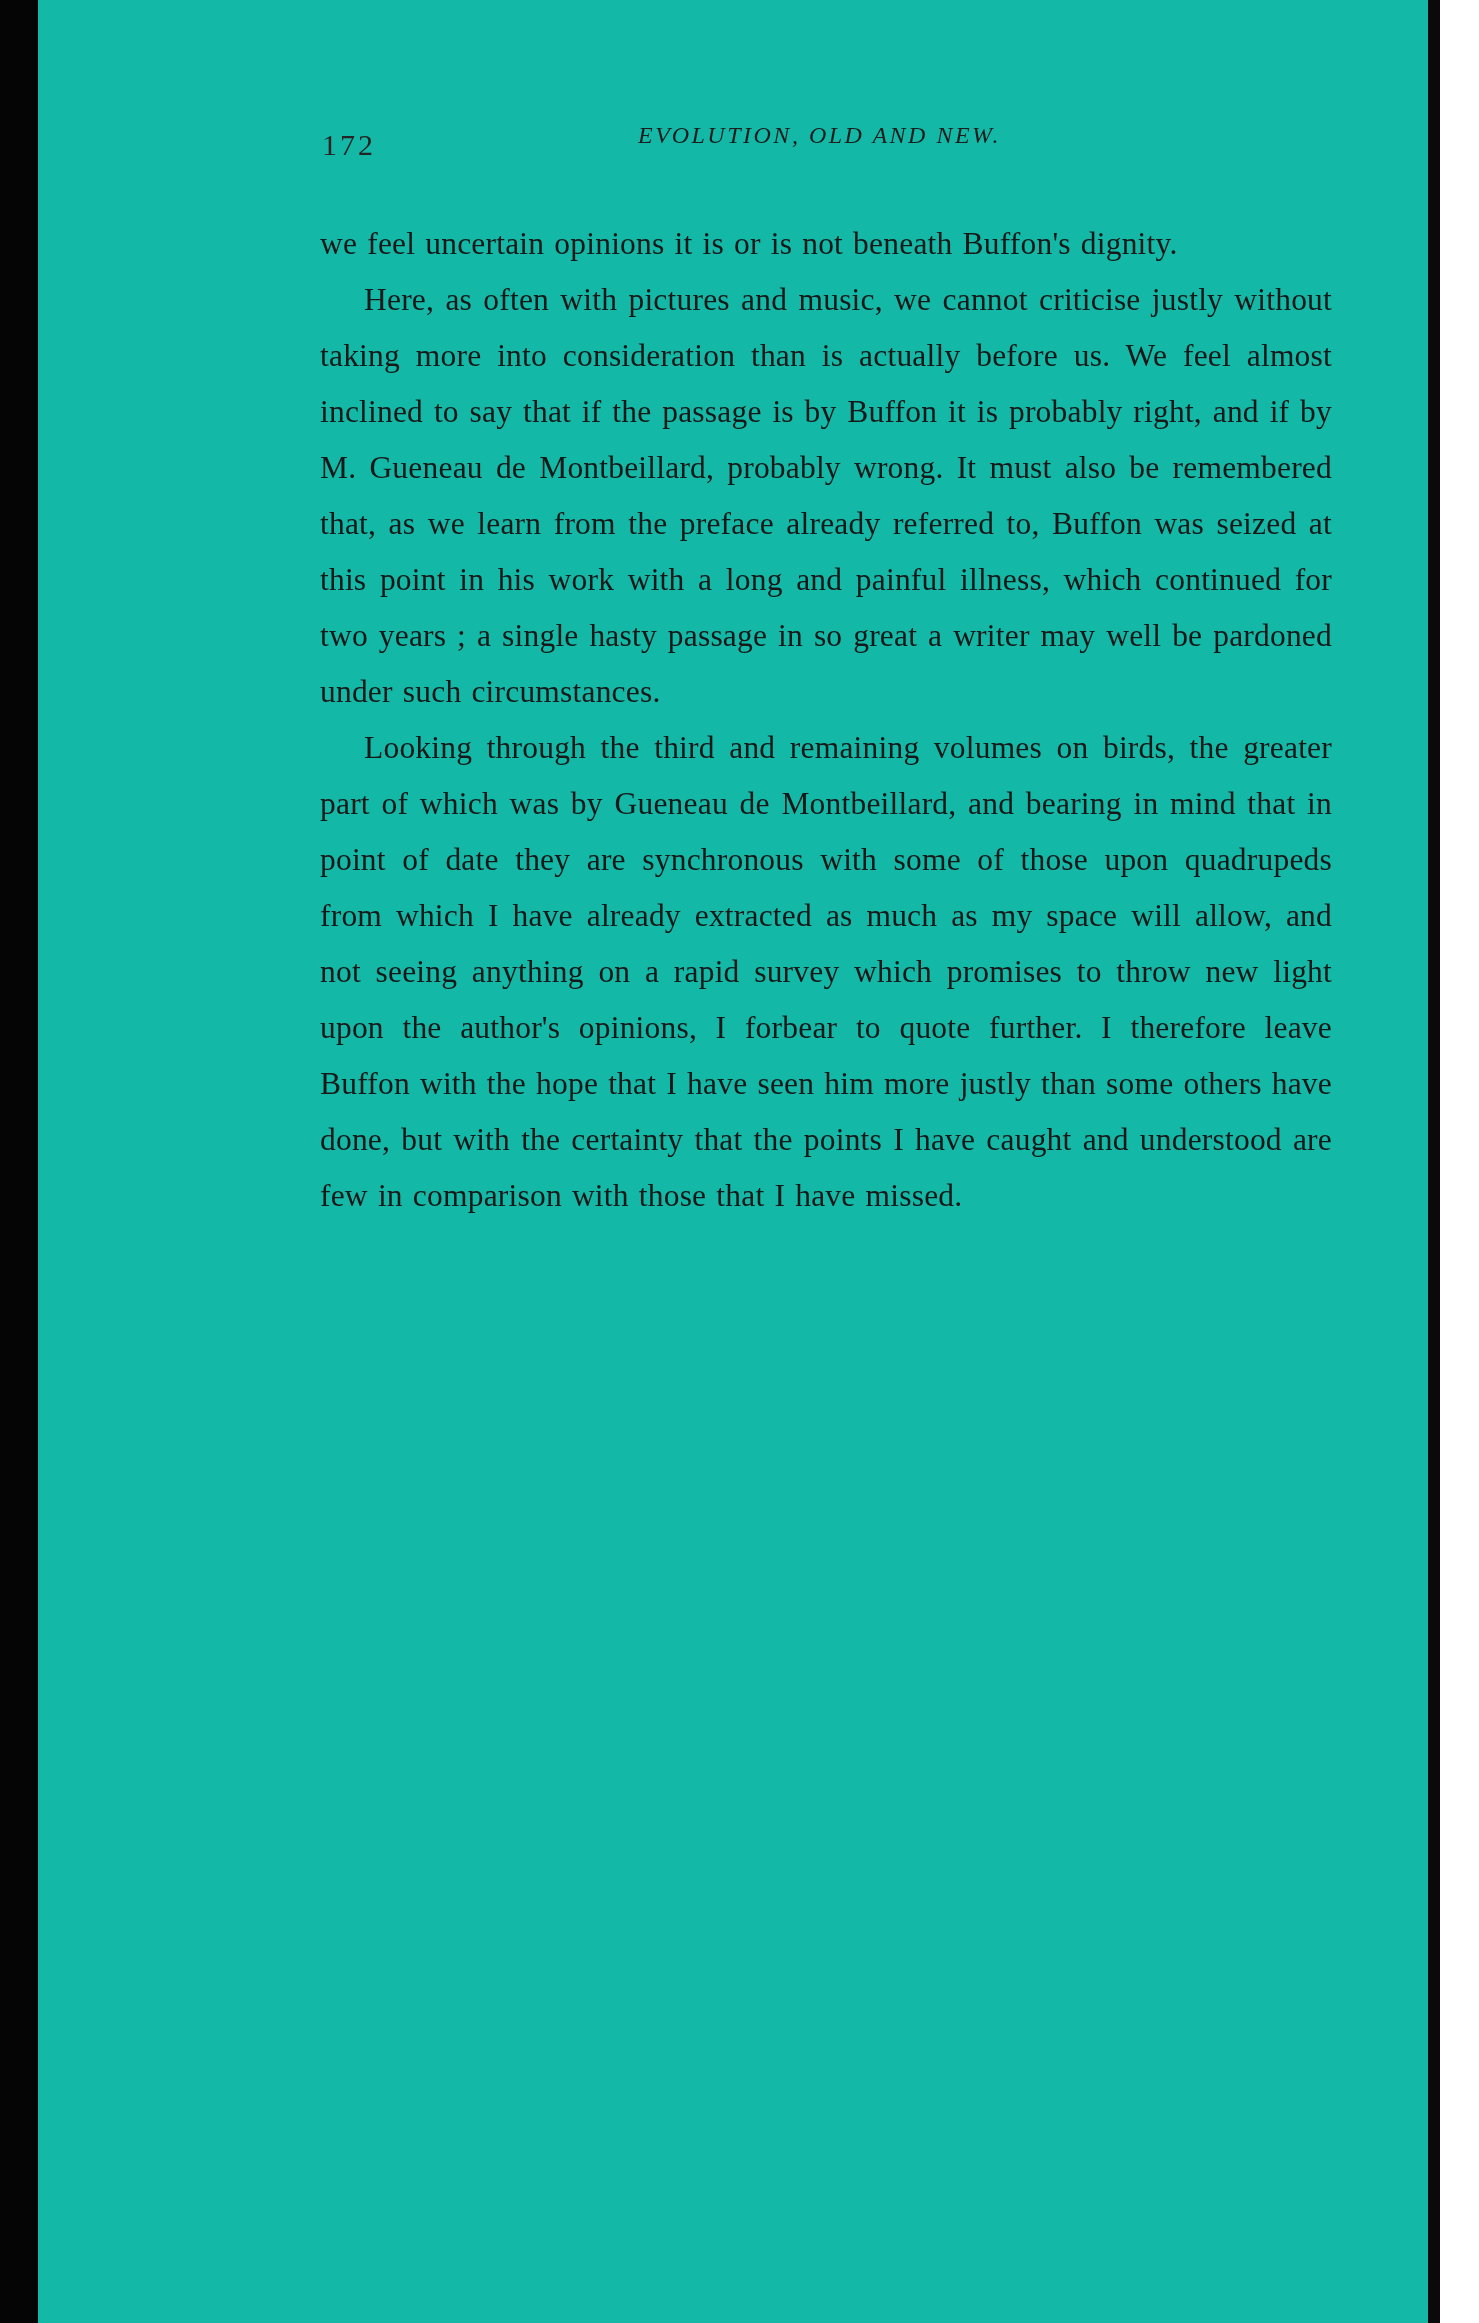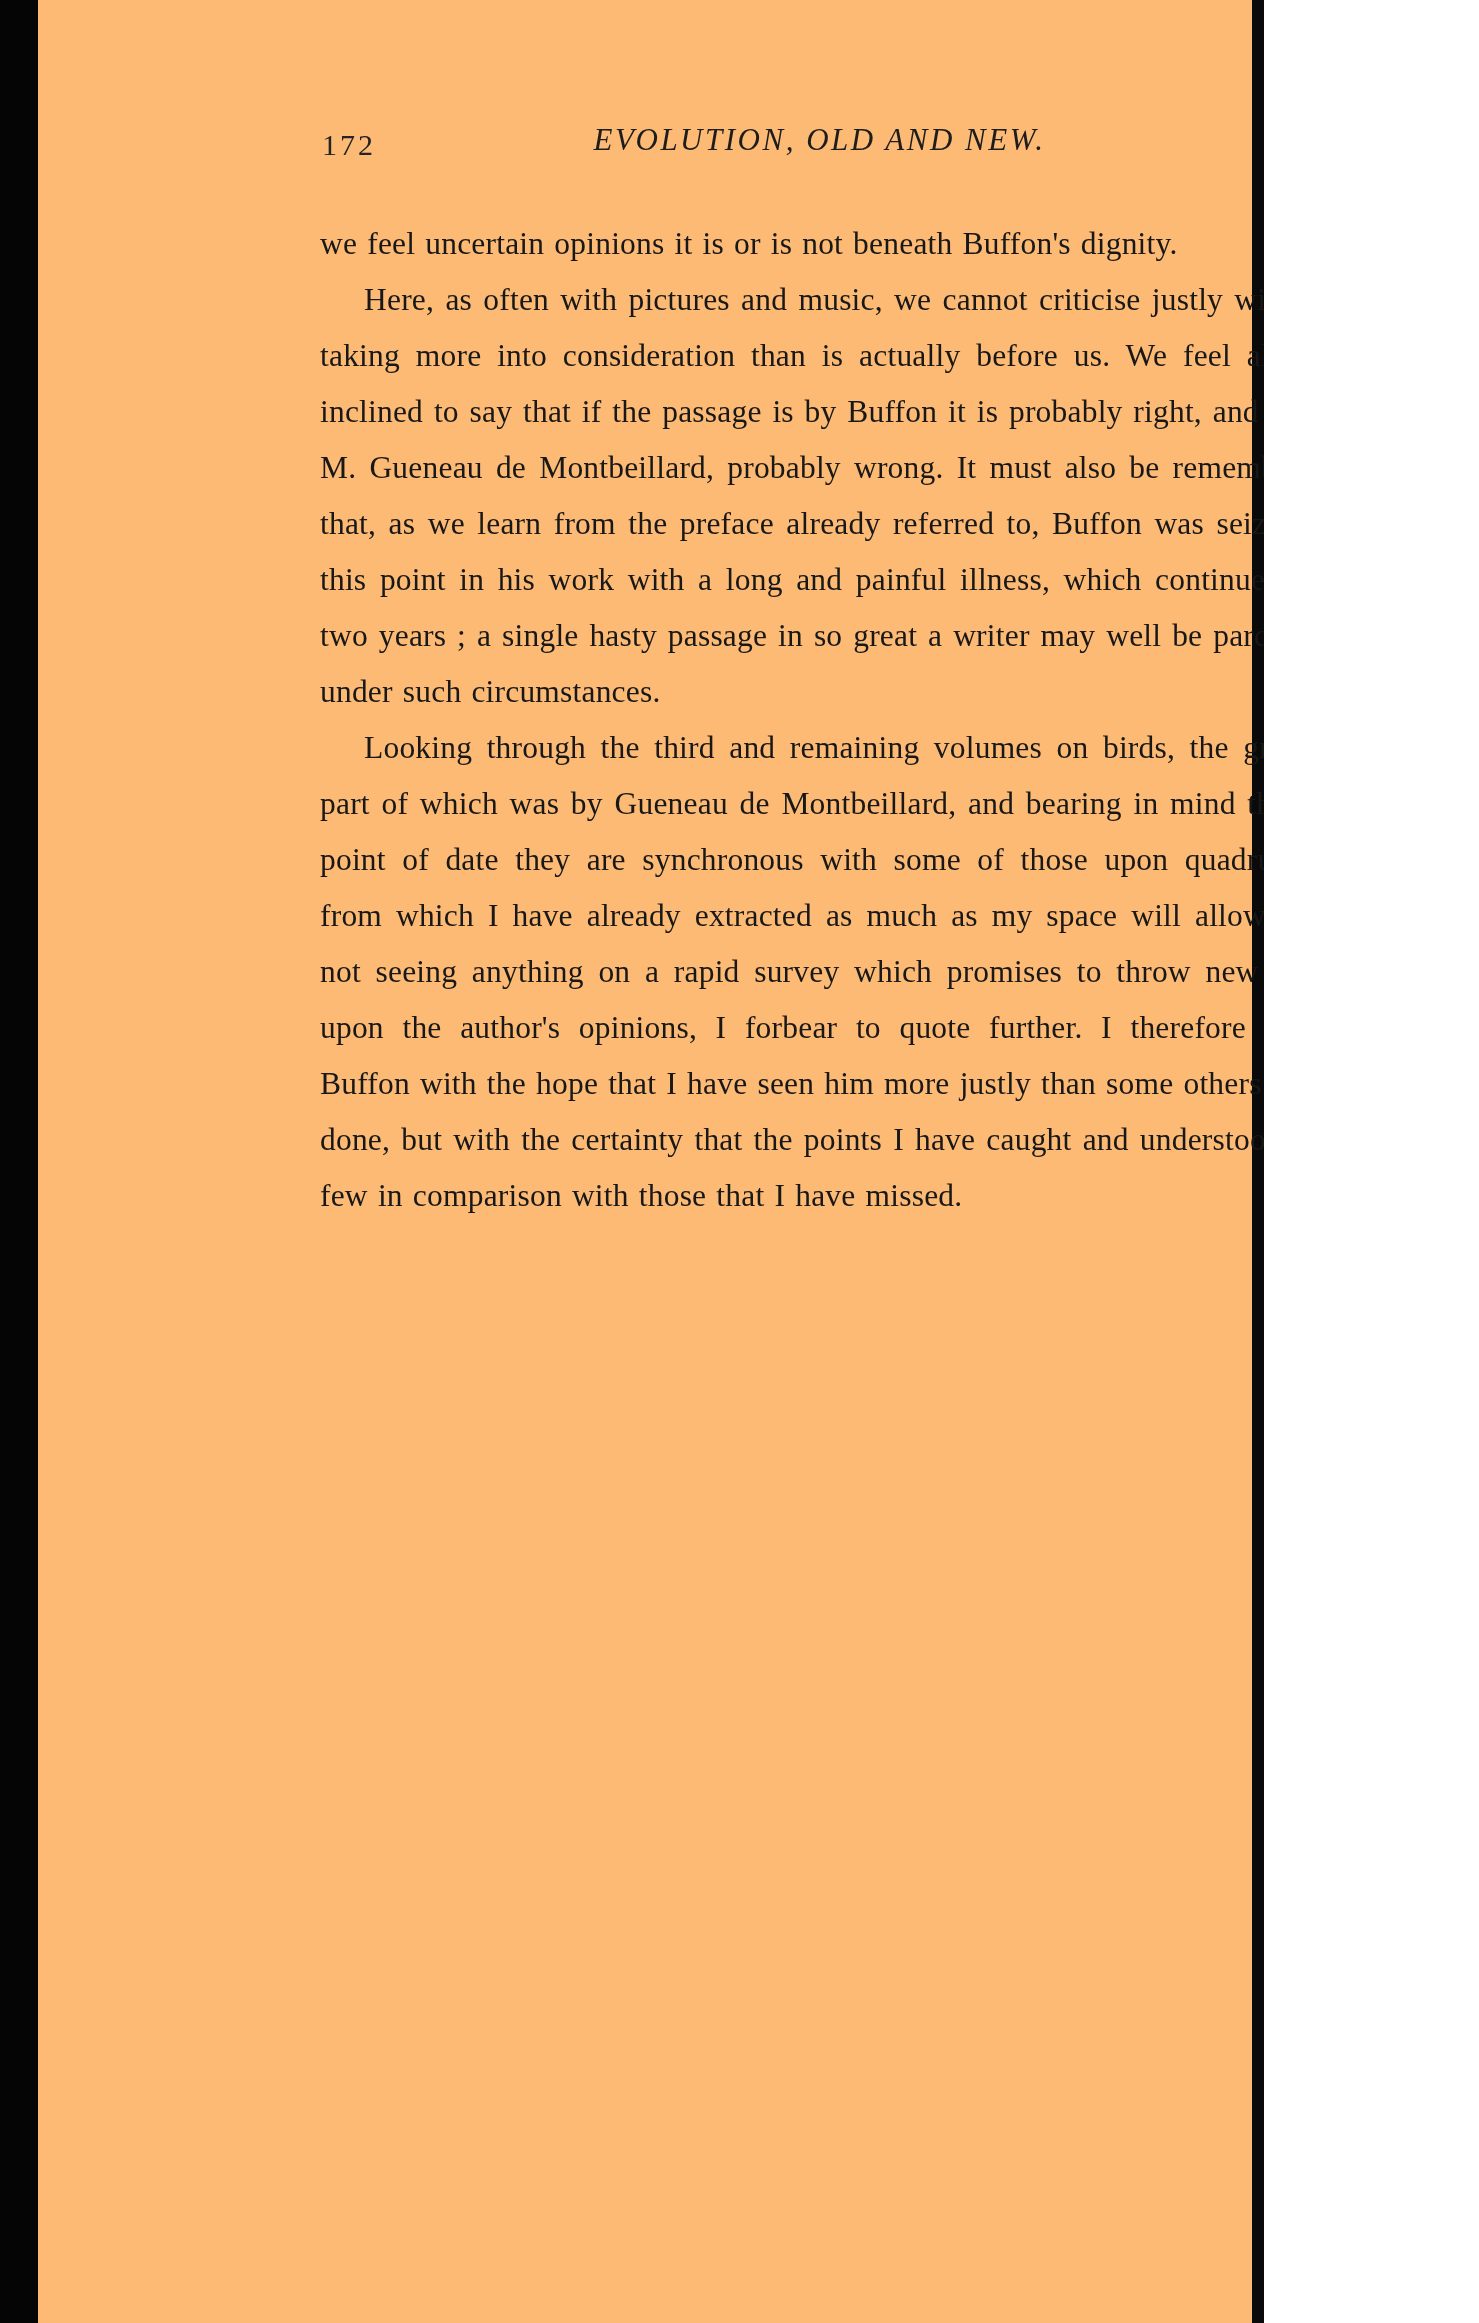--- a/index.html
+++ b/index.html
@@ -2,23 +2,23 @@
 <html><head>
 <meta charset="utf-8">
 <style>
   html, body {
     margin: 0;
     padding: 0;
     background: #ffffff;
   }
   .page {
     position: relative;
-    width: 1264px;
+    width: 1440px;
     height: 2323px;
-    background: #fdba74;
+    background: #14b8a6;
     overflow: hidden;
     font-family: "Liberation Serif", "DejaVu Serif", serif;
     color: #1a1a1a;
   }
   
   .edge-left {
     position: absolute;
     left: 0; top: 0;
     width: 38px; height: 2323px;
     background: #050505;
@@ -48,21 +48,21 @@
     letter-spacing: 3px;
     color: #242424;
   }
   .running-title {
     position: absolute;
     left: 0;
     right: 13px;
     top: 0;
     text-align: center;
     font-style: italic;
-    font-size: 31px;
+    font-size: 24px;
     letter-spacing: 2.5px;
     color: #1d1d1d;
   }
   .body-text p {
     margin: 0;
     font-size: 31.5px;
     line-height: 56px;
     text-align: justify;
     letter-spacing: 0.2px;
     word-spacing: 2px;

